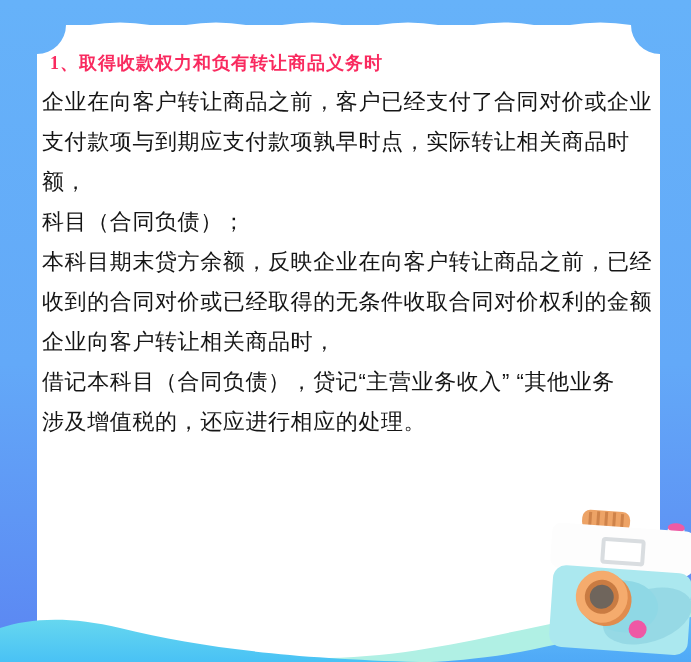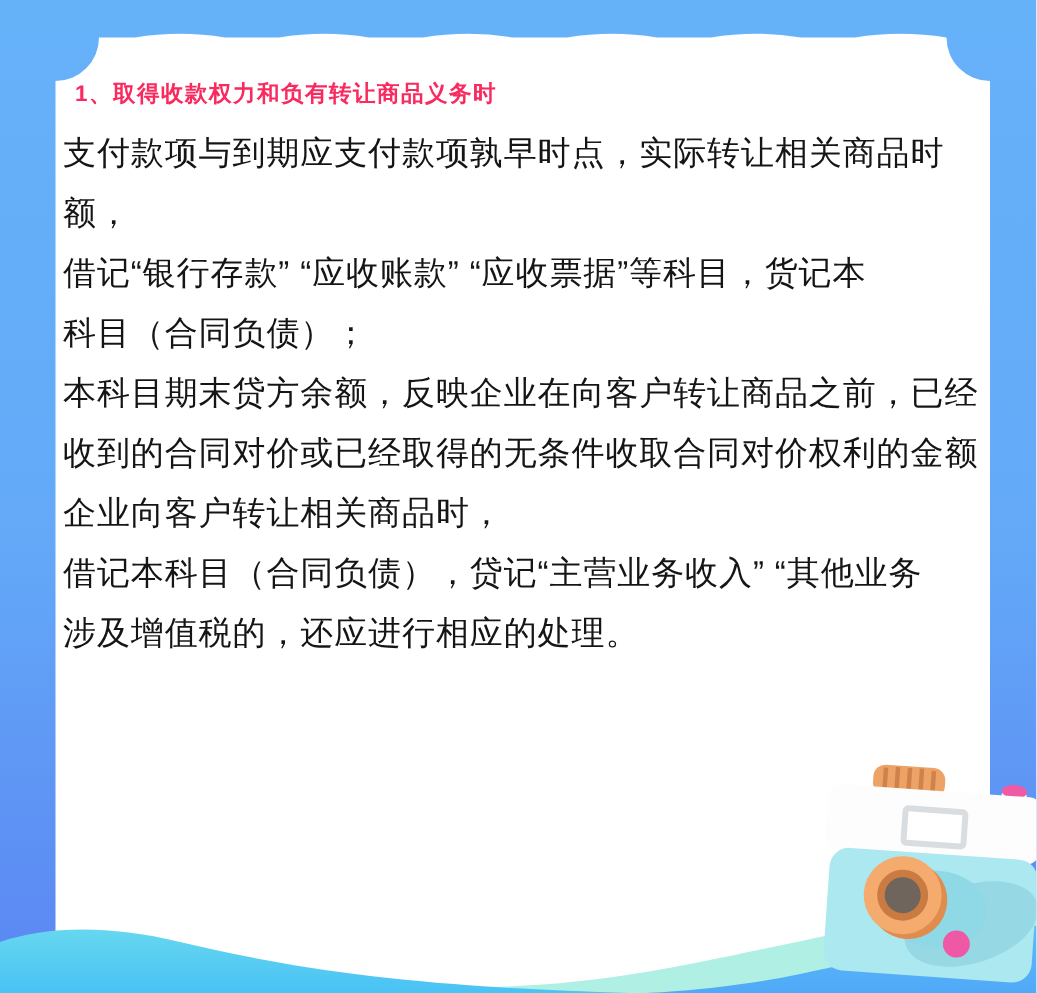--- a/index.html
+++ b/index.html
@@ -10,23 +10,24 @@
     background:linear-gradient(180deg,#66b2f9 0%,#63a9f8 55%,#5b85f2 100%);
     font-family:"Liberation Sans","DejaVu Sans",sans-serif;
   }
   .card-svg,.wave-svg,.camera-svg{position:absolute;left:0;top:0;width:691px;height:662px;display:block;}
   .card-svg{z-index:1;}
   .content{position:absolute;z-index:2;left:42px;top:44px;width:606px;}
   .heading{
     height:38px;line-height:38px;
     padding-left:8px;
     color:#f92a5f;
-    font-size:15px;font-weight:700;
+    font-size:18px;font-weight:700;
     letter-spacing:1px;
     white-space:nowrap;
+    font-family:Liberation Serif, serif;
   }
   .heading.second{height:40px;line-height:40px;}
   .line{
     height:40px;line-height:40px;
     color:#151515;
     font-size:22px;
     letter-spacing:0.6px;
     white-space:nowrap;
   }
   .wave-svg{z-index:3;pointer-events:none;}
@@ -46,23 +47,23 @@
       L 282 25 Q 312 20 342 25
       L 378 25 Q 408 20 438 25
       L 474 25 Q 504 20 534 25
       L 570 25 Q 600 20 631 25
       A 29 29 0 0 0 660 54
       L 660 662 Z"></path>
   </svg>
 
   <div class="content">
     <div class="heading">1、取得收款权力和负有转让商品义务时</div>
+    <div class="line">企业在向客户转让商品之前，客户已经支付了合同对价或企业</div>
     <div class="line">支付款项与到期应支付款项孰早时点，实际转让相关商品时</div>
     <div class="line">额，</div>
-    <div class="line">借记“银行存款” “应收账款” “应收票据”等科目，货记本</div>
     <div class="line">科目（合同负债）；</div>
     <div class="line">本科目期末贷方余额，反映企业在向客户转让商品之前，已经</div>
     <div class="line">收到的合同对价或已经取得的无条件收取合同对价权利的金额</div>
     <div class="line">企业向客户转让相关商品时，</div>
     <div class="line">借记本科目（合同负债），贷记“主营业务收入” “其他业务</div>
     <div class="line">涉及增值税的，还应进行相应的处理。</div>
   </div>
 
   <svg class="wave-svg" viewBox="0 0 691 662" xmlns="http://www.w3.org/2000/svg" aria-hidden="true">
     <defs>

